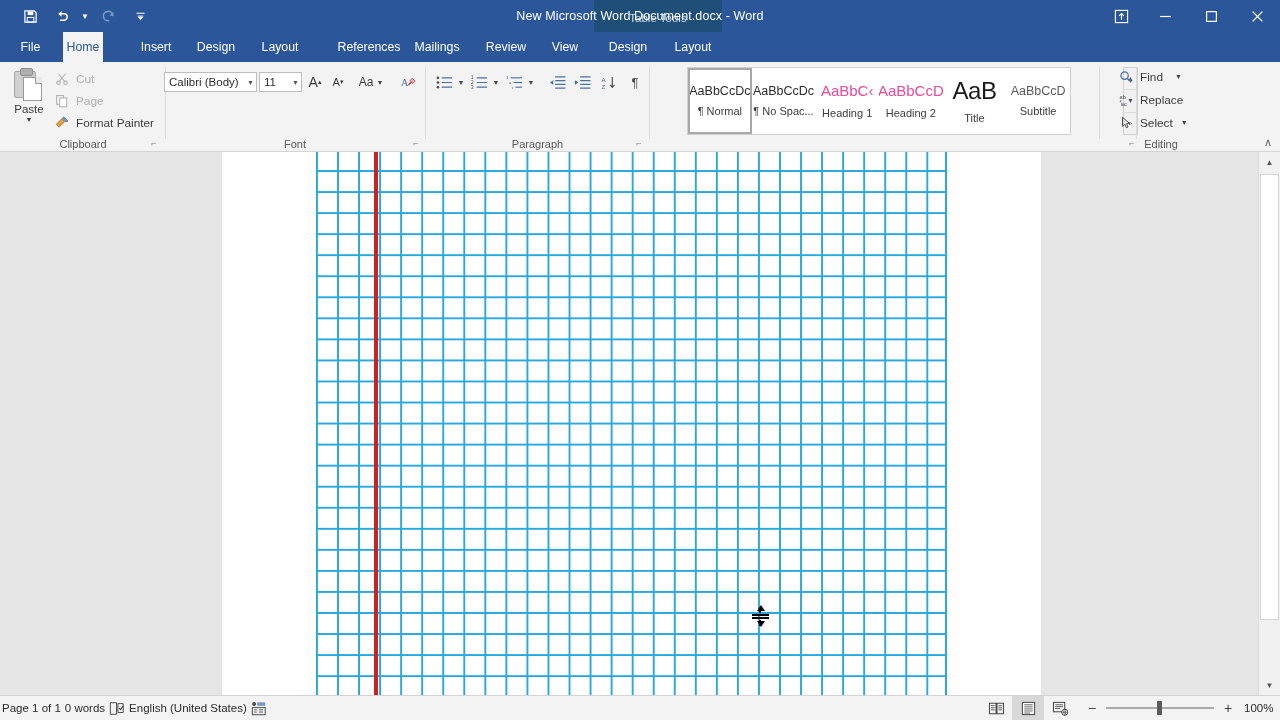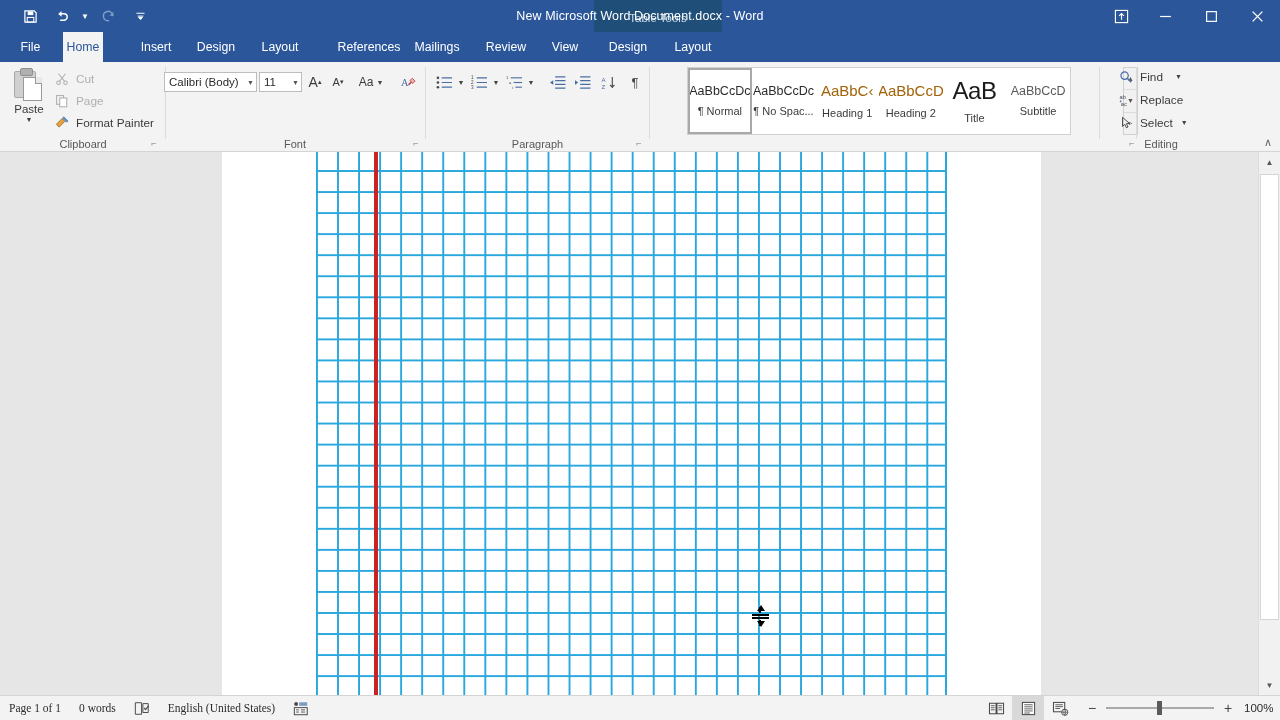--- a/index.html
+++ b/index.html
@@ -146,21 +146,21 @@
     position: absolute; left: 4px; top: 5px; width: 384px; height: 68px;
     border: 1px solid #d0d0d0; background: #ffffff; display: flex;
   }
   .style-item {
     width: 64px; height: 100%; display: flex; flex-direction: column;
     align-items: center; justify-content: center; cursor: pointer; overflow: hidden;
   }
   .style-item.sel { border: 2px solid #a9a9a9; }
   .style-preview { font-size: 12.5px; color: #2b2b2b; white-space: nowrap; line-height: 1.1; }
   .style-name { font-size: 11px; color: #3b3b3b; margin-top: 7px; white-space: nowrap; }
-  .style-item.h1 .style-preview, .style-item.h2 .style-preview { color: #a16207; font-size: 15px; }
+  .style-item.h1 .style-preview, .style-item.h2 .style-preview { color: #ec4899; font-size: 15px; }
   .style-item.title .style-preview { font-size: 24px; color: #1a1a1a; letter-spacing: -.5px; }
   .style-item.subtitle .style-preview { color: #5a5a5a; }
   .gallery-scroll {
     position: absolute; right: 3px; top: 5px; width: 15px; height: 68px;
     display: flex; flex-direction: column; border: 1px solid #d0d0d0; background: #f1f1f1;
   }
   .gs-btn { flex: 1; display: flex; align-items: center; justify-content: center;
     font-size: 7px; color: #555; cursor: pointer; border-bottom: 1px solid #dcdcdc; }
   .gs-btn:last-child { border-bottom: none; }
 
@@ -230,21 +230,21 @@
     position: absolute; left: 1px; top: 22px; width: 19px; height: 446px;
     background: #ffffff; border: 1px solid #d5d5d5; cursor: grab;
   }
 
   
   .statusbar {
     position: absolute; left: 0; bottom: 0; width: 1280px; height: 25px;
     background: #f3f3f3; border-top: 1px solid #d4d4d4;
     display: flex; align-items: center; font-size: 11.5px; color: #2b2b2b;
   }
-  .sb-item { padding: 0 9px; height: 25px; display: flex; align-items: center; cursor: pointer; gap: 5px; font-family: Liberation Serif, serif; }
+  .sb-item { padding: 0 2px; height: 25px; display: flex; align-items: center; cursor: pointer; gap: 5px; }
   .sb-right { margin-left: auto; display: flex; align-items: center; height: 25px; }
   .view-btn {
     width: 32px; height: 25px; display: flex; align-items: center; justify-content: center;
     cursor: pointer; color: #444;
   }
   .view-btn.active { background: #d8d8d8; }
   .zoom-wrap { display: flex; align-items: center; gap: 8px; padding: 0 10px; }
   .zoom-minus, .zoom-plus { font-size: 14px; color: #444; cursor: pointer; width: 12px; text-align: center; }
   .zoom-track { position: relative; width: 108px; height: 2px; background: #a9a9a9; cursor: pointer; }
   .zoom-thumb { position: absolute; left: 51px; top: -6px; width: 5px; height: 14px; background: #5a5a5a; }

